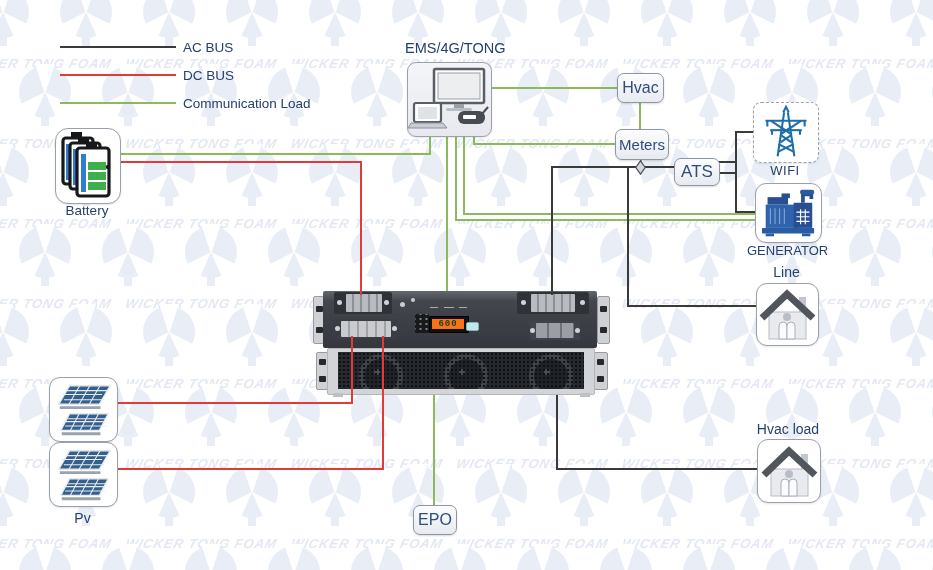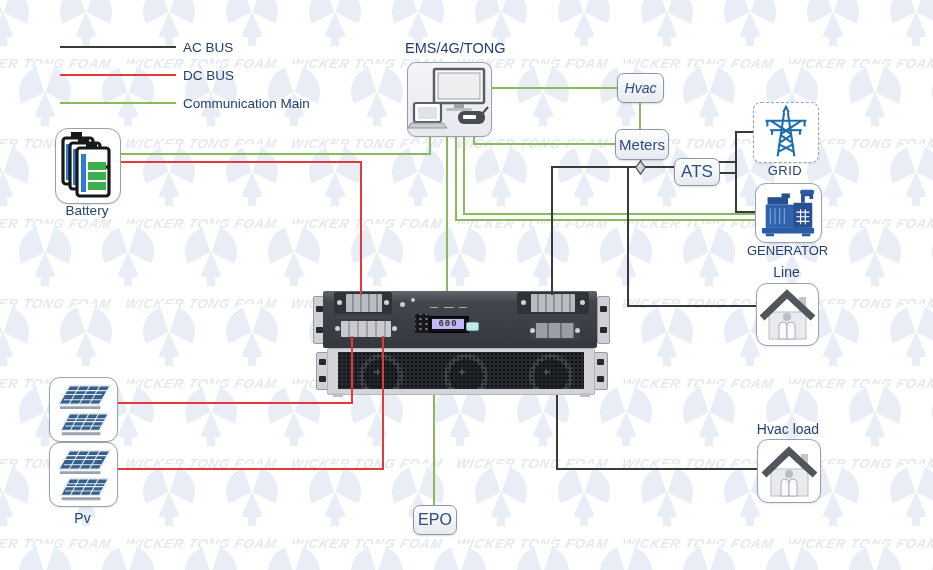--- a/index.html
+++ b/index.html
@@ -42,21 +42,21 @@
   .slot{position:absolute;width:7px;height:6px;background:#26282c;border-radius:1px;left:2px;}
   .plate{position:absolute;background:#2f3338;border-radius:2px;}
   .ribbed{position:absolute;background:repeating-linear-gradient(90deg,#b8bbc0 0 6px,#8e9196 6px 8px);border-radius:1px;}
   .ribbed2{position:absolute;background:repeating-linear-gradient(90deg,#c9cbcf 0 7px,#9fa2a7 7px 9px);border-radius:1px;}
   .ribbed3{position:absolute;background:repeating-linear-gradient(90deg,#9b9ea4 0 11px,#6e7177 11px 13px);border-radius:1px;}
   .screw{position:absolute;width:5px;height:5px;border-radius:50%;background:#cfd2d6;}
   .pdot{position:absolute;border-radius:50%;background:#caccd0;}
   #dev-conn{position:absolute;left:92px;top:23px;width:14px;height:19px;background:#17191c;border-radius:1px;
             background-image:radial-gradient(#e8e8e8 1px,rgba(0,0,0,0) 1.3px);background-size:6px 5px;background-position:2.5px 2.5px;}
   #dev-lcd{position:absolute;left:106px;top:25px;width:38px;height:15px;background:#0f1210;border:1px solid #000;border-radius:1px;}
-  #dev-lcd-screen{position:absolute;left:2px;top:2px;width:32px;height:10px;background:#c4b5fd;
+  #dev-lcd-screen{position:absolute;left:2px;top:2px;width:32px;height:10px;background:#f97316;
                   font:700 9px "Liberation Mono","DejaVu Sans Mono",monospace;color:#1c4020;
                   display:flex;align-items:center;justify-content:center;letter-spacing:1px;}
   #dev-btn{position:absolute;left:143px;top:31px;width:11px;height:7px;background:#bfe9ea;border:1px solid #7fb7bb;border-radius:2px;}
   .mark{position:absolute;height:1px;background:rgba(255,255,255,.55);}
   .foot{position:absolute;width:10px;height:4px;background:#bfc0c4;z-index:3;}
 </style>
 </head>
 <body>
 
 <div id="stage">
@@ -741,21 +741,21 @@
           <polygon points="28,28 56,42 42,60" fill="#fff"></polygon>
           <rect x="24" y="40" width="8" height="22" fill="#e9edf6"></rect>
         </svg></div>
     </div>
 
   <div class="hl ac" style="left:60px;top:46px;width:116px;"></div>
   <div class="lbl" style="left:183px;top:40px;">AC BUS</div>
   <div class="hl dc" style="left:60px;top:74px;width:116px;"></div>
   <div class="lbl" style="left:183px;top:68px;">DC BUS</div>
   <div class="hl cm" style="left:60px;top:102px;width:116px;"></div>
-  <div class="lbl" style="left:183px;top:96px;">Communication Main</div>
+  <div class="lbl" style="left:183px;top:96px;">Communication Load</div>
 
   <div class="hl cm" style="left:119px;top:153px;width:311px;"></div>
   <div class="vl cm" style="left:429px;top:135px;height:20px;"></div>
   <div class="vl cm" style="left:446px;top:135px;height:157px;"></div>
   <div class="vl cm" style="left:455px;top:135px;height:86px;"></div>
   <div class="hl cm" style="left:455px;top:219px;width:300px;"></div>
   <div class="vl cm" style="left:463px;top:135px;height:80px;"></div>
   <div class="hl cm" style="left:463px;top:213px;width:292px;"></div>
   <div class="hl cm" style="left:490px;top:87px;width:127px;"></div>
   <div class="vl cm" style="left:639px;top:101px;height:29px;"></div>
@@ -829,21 +829,21 @@
       <rect x="38" y="45" width="26" height="3" rx="1.5" fill="#b9bec5"></rect>
       <rect x="50" y="48" width="27" height="13" rx="6" fill="#474b52"></rect>
       <rect x="55" y="52" width="13" height="4" rx="1" fill="#ffffff"></rect>
       <path d="M74 51 L80 44" stroke="#474b52" stroke-width="2" fill="none"></path>
       <rect x="6" y="40" width="27" height="19" rx="2" fill="#ffffff" stroke="#5a5e66" stroke-width="2.2"></rect>
       <rect x="10" y="44" width="19" height="12" fill="#dfe2e6"></rect>
       <path d="M3 60 h32 l4 5 h-39 z" fill="#c9ccd2" stroke="#8d9199" stroke-width="1"></path>
     </svg>
   </div>
 
-  <div class="sbox" style="left:617px;top:73px;width:45px;height:28px;font-size:14px;font-style:italic;">
+  <div class="sbox" style="left:617px;top:73px;width:45px;height:28px;font-size:16px;">
     <span>Hvac</span>
   </div>
   <div class="sbox" style="left:615px;top:129px;width:52px;height:29px;font-size:15px;">
     <span>Meters</span>
   </div>
   <div class="sbox" style="left:674px;top:158px;width:44px;height:26px;font-size:17px;">
     <span>ATS</span>
   </div>
   <div class="sbox" style="left:413px;top:505px;width:42px;height:28px;font-size:16px;">
     <span>EPO</span>
@@ -858,21 +858,21 @@
         <path d="M26 40 L38 32 M38 40 L26 32"></path>
         <path d="M27 31 L37 24 M37 31 L27 24"></path>
         <path d="M10 17 L54 17"></path>
         <path d="M12 17 l0 6 M52 17 l0 6"></path>
         <path d="M16 17 L28 25 M48 17 L36 25"></path>
         <path d="M15 27 L49 27"></path>
         <path d="M17 27 l0 5 M47 27 l0 5"></path>
       </g>
     </svg>
   </div>
-  <div class="lbl ctr" style="left:753px;top:163px;width:64px;font-size:13px;letter-spacing:.5px;">GRID</div>
+  <div class="lbl ctr" style="left:753px;top:163px;width:64px;font-size:13px;letter-spacing:.5px;">WIFI</div>
 
   <div class="ibox" style="left:755px;top:183px;width:65px;height:58px;">
     <svg width="61" height="54" viewBox="0 0 65 58">
       <rect x="4" y="45" width="56" height="6" rx="1" fill="#2a5ca5"></rect>
       <rect x="8" y="51" width="9" height="3" fill="#2a5ca5"></rect>
         <rect x="47" y="51" width="9" height="3" fill="#2a5ca5"></rect>
       <rect x="8" y="20" width="34" height="25" fill="#2f63ad"></rect>
       <g stroke="#ffffff" stroke-width="1" opacity=".5">
           <path d="M13 24 V41 M18 24 V41 M23 24 V41 M28 24 V41"></path>
         </g>

